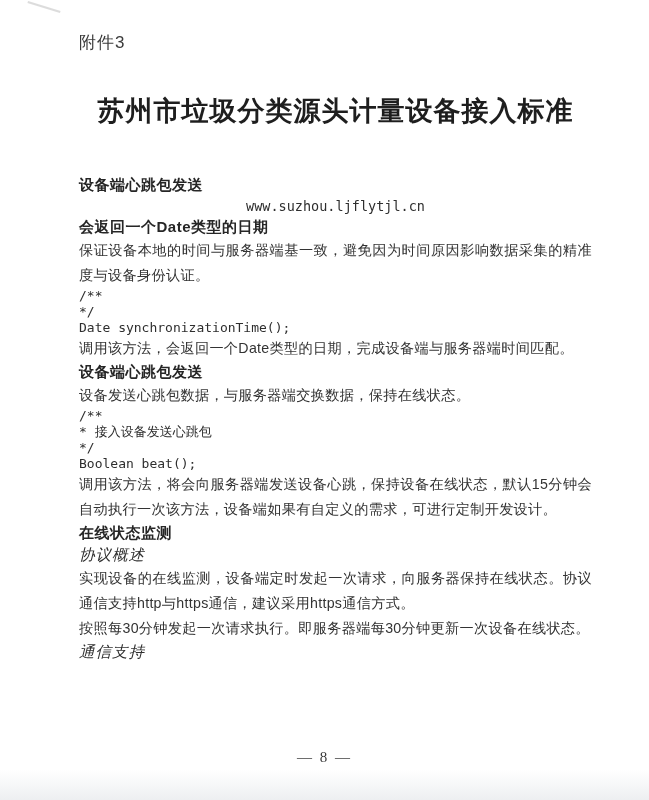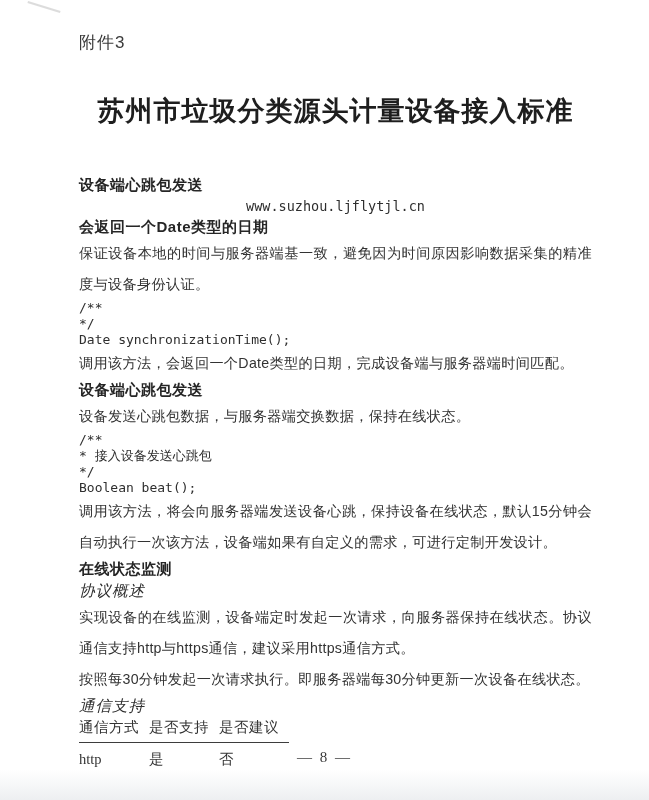--- a/index.html
+++ b/index.html
@@ -51,21 +51,21 @@
   }
   .h {
     font-size: 15px;
     font-weight: 700;
     line-height: 22px;
     color: #262626;
     letter-spacing: 0.5px;
   }
   .p {
     font-size: 14.2px;
-    line-height: 31px;
+    line-height: 25px;
     text-align: justify;
     color: #333333;
     letter-spacing: 0.3px;
   }
   .code {
     font-family: "DejaVu Sans Mono", "Liberation Mono", monospace;
     font-size: 13px;
     line-height: 16px;
     color: #2e2e2e;
   }
@@ -156,34 +156,18 @@
     <div class="code">* 接入设备发送心跳包</div>
     <div class="code">*/</div>
     <div class="code">Boolean beat();</div>
     <div class="p">调用该方法，将会向服务器端发送设备心跳，保持设备在线状态，默认15分钟会自动执行一次该方法，设备端如果有自定义的需求，可进行定制开发设计。</div>
     <div class="h">在线状态监测</div>
     <div class="sub">协议概述</div>
     <div class="p">实现设备的在线监测，设备端定时发起一次请求，向服务器保持在线状态。协议通信支持http与https通信，建议采用https通信方式。</div>
     <div class="p">按照每30分钟发起一次请求执行。即服务器端每30分钟更新一次设备在线状态。</div>
     <div class="sub">通信支持</div>
 
-    <table class="comm-table">
-      <thead>
-        <tr>
-          <th>通信方式</th>
-          <th>是否支持</th>
-          <th>是否建议</th>
-        </tr>
-      </thead>
-      <tbody>
-        <tr>
-          <td class="cell-http">http</td>
-          <td class="cell-support">是</td>
-          <td class="cell-suggest">否</td>
-        </tr>
-      </tbody>
-    </table>
   </div>
 
 </div>
 
 <div class="page-number">— 8 —</div>
 <div class="bottom-shade"></div>
 
 </body></html>

